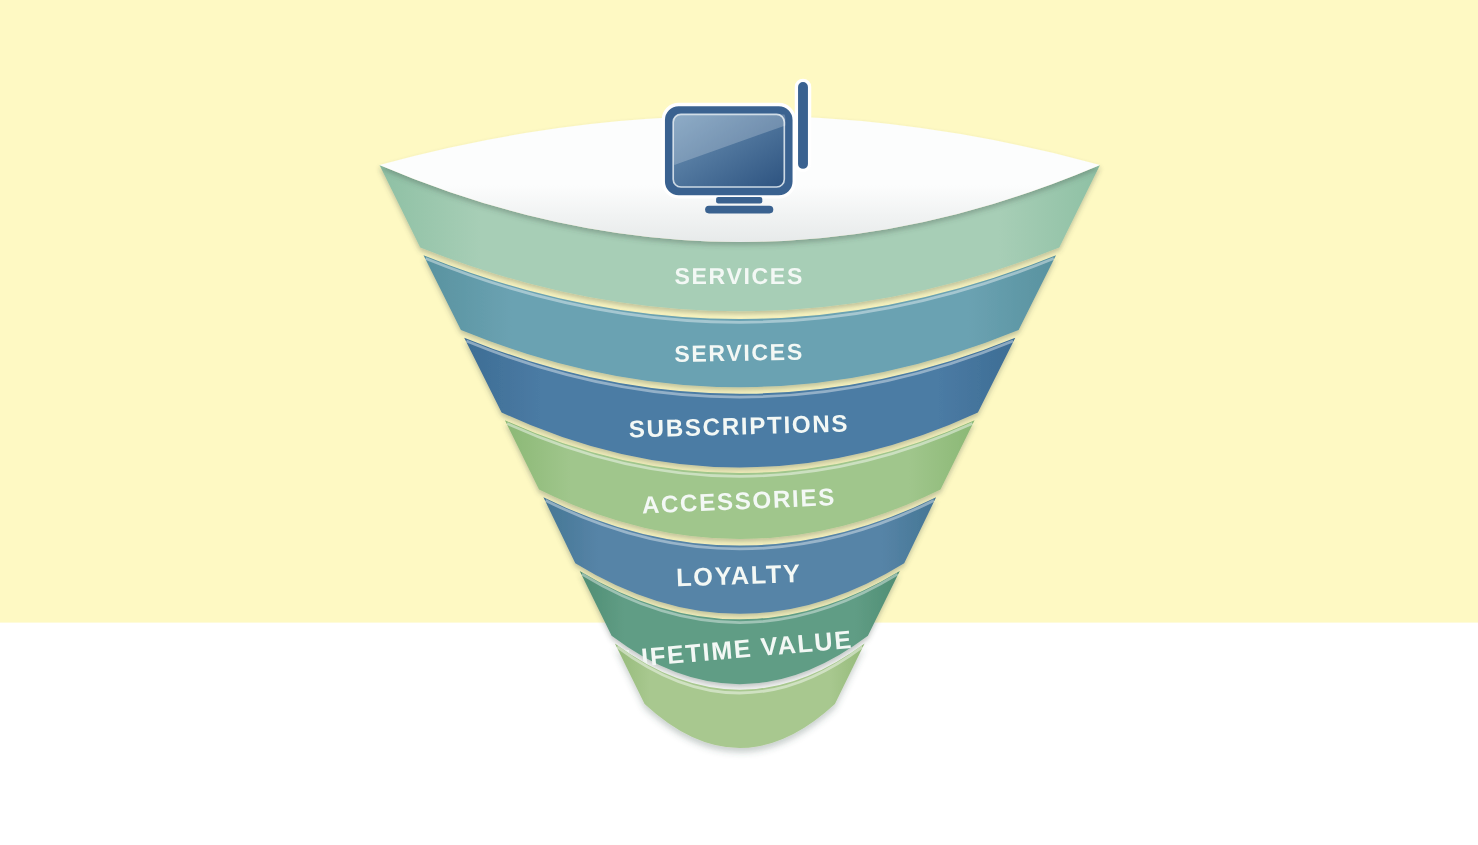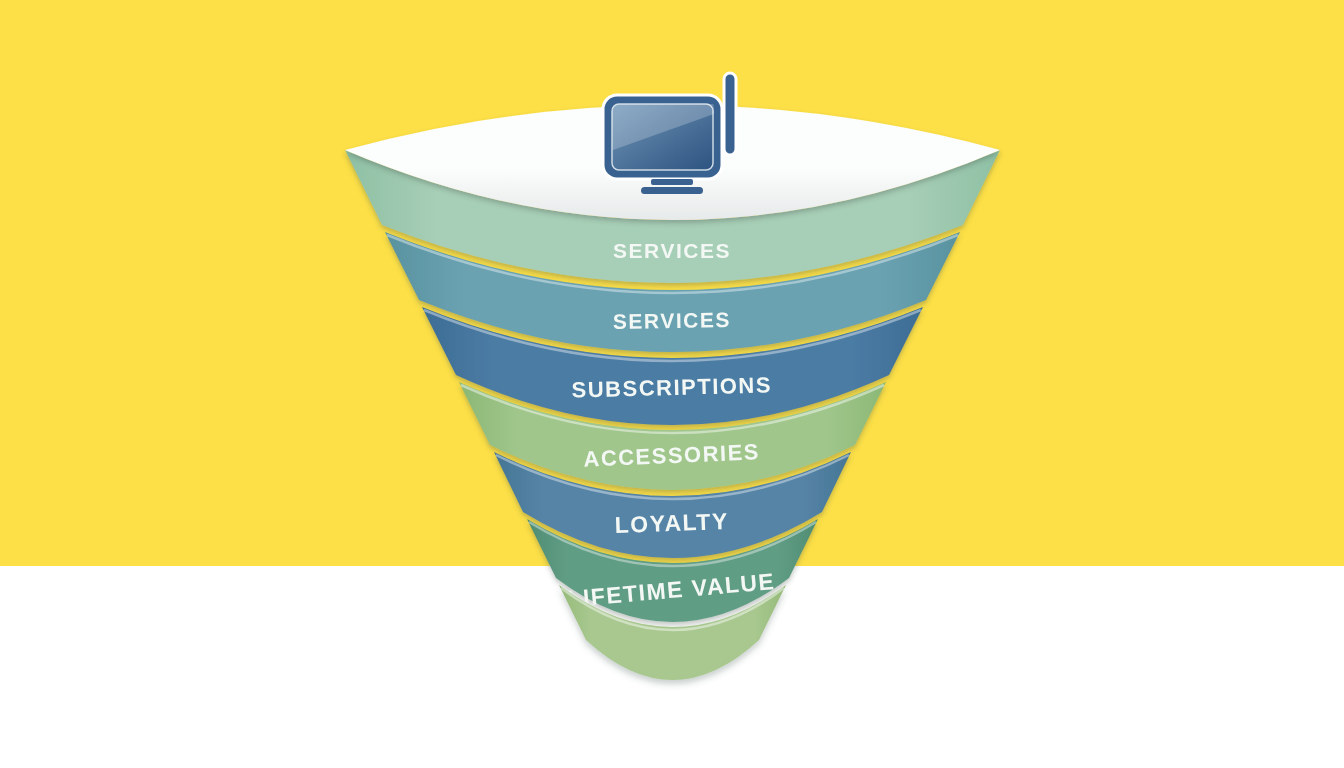--- a/index.html
+++ b/index.html
@@ -8,21 +8,21 @@
     background: #ffffff;
     width: 1344px;
     height: 768px;
     overflow: hidden;
     font-family: "Liberation Sans", sans-serif;
   }
   .stage {
     position: relative;
     width: 1344px;
     height: 566px;
-    background: #fde047;
+    background: #fef9c3;
   }
   svg text {
     font-family: "Liberation Sans", "DejaVu Sans", sans-serif;
     font-weight: 700;
     text-anchor: middle;
   }
 </style>
 </head>
 <body>
 

